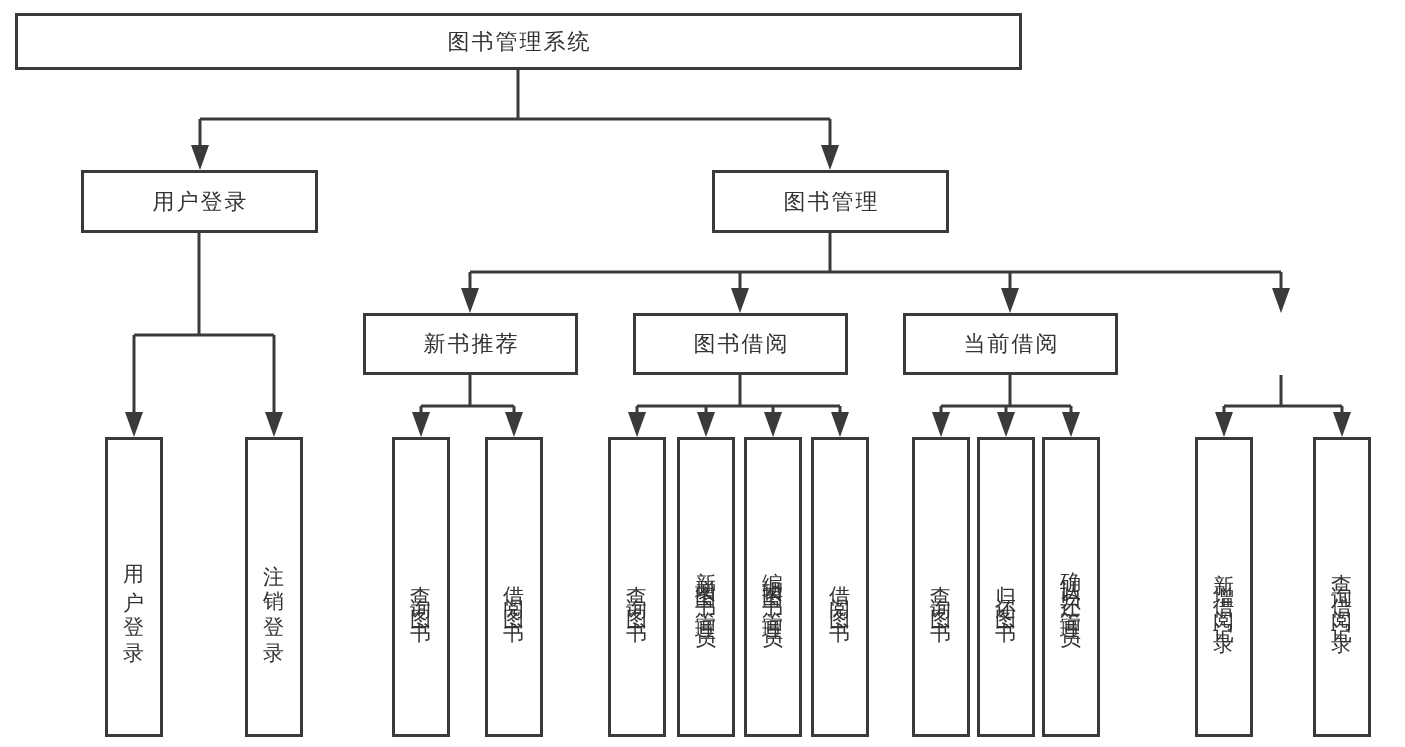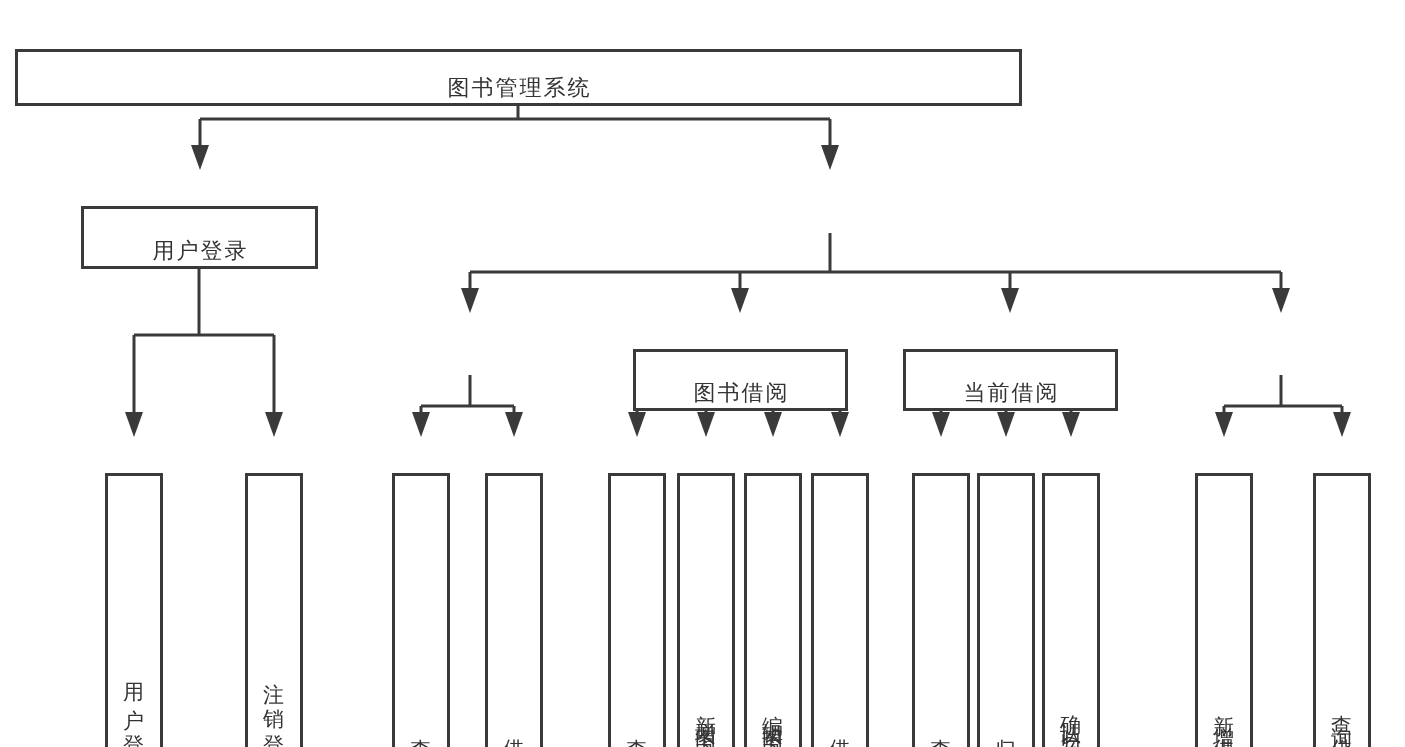--- a/index.html
+++ b/index.html
@@ -33,24 +33,23 @@
     fill: none;
   }
   .connectors polygon { fill: var(--line); }
 
   .node {
     position: absolute;
     background: var(--box-bg);
     border: 3px solid var(--line);
     color: var(--text);
     display: flex;
-    align-items: flex-end;
+    align-items: center;
     justify-content: center;
     z-index: 2;
-    margin-top: 36px;
   }
 
   .hbox { font-size: 22px; letter-spacing: 2px; }
   .hbox .hlabel { padding-left: 2px; white-space: nowrap; }
 
   .root-box  { left: 15px;  top: 13px;  width: 1007px; height: 57px; }
   .lvl2      { top: 170px; width: 237px; height: 63px; }
   .lvl3      { top: 313px; width: 215px; height: 62px; }
 
   .vbox {
@@ -147,21 +146,27 @@
     <polygon points="1342,437 1333,412 1351,412"></polygon>
   </svg>
 
   <div class="node hbox root-box">
     <span class="hlabel">图书管理系统</span>
   </div>
 
   <div class="node hbox lvl2" style="left:81px">
     <span class="hlabel">用户登录</span>
   </div>
-
+  <div class="node hbox lvl2" style="left:712px">
+    <span class="hlabel">图书管理</span>
+  </div>
+
+  <div class="node hbox lvl3" style="left:363px">
+    <span class="hlabel">新书推荐</span>
+  </div>
   <div class="node hbox lvl3" style="left:903px">
     <span class="hlabel">当前借阅</span>
   </div>
   <div class="node hbox lvl3" style="left:633px">
     <span class="hlabel">图书借阅</span>
   </div>
 
   <div class="node vbox" style="left:105px">
     <span class="vlabel sp-wide">用户登录</span>
   </div>

